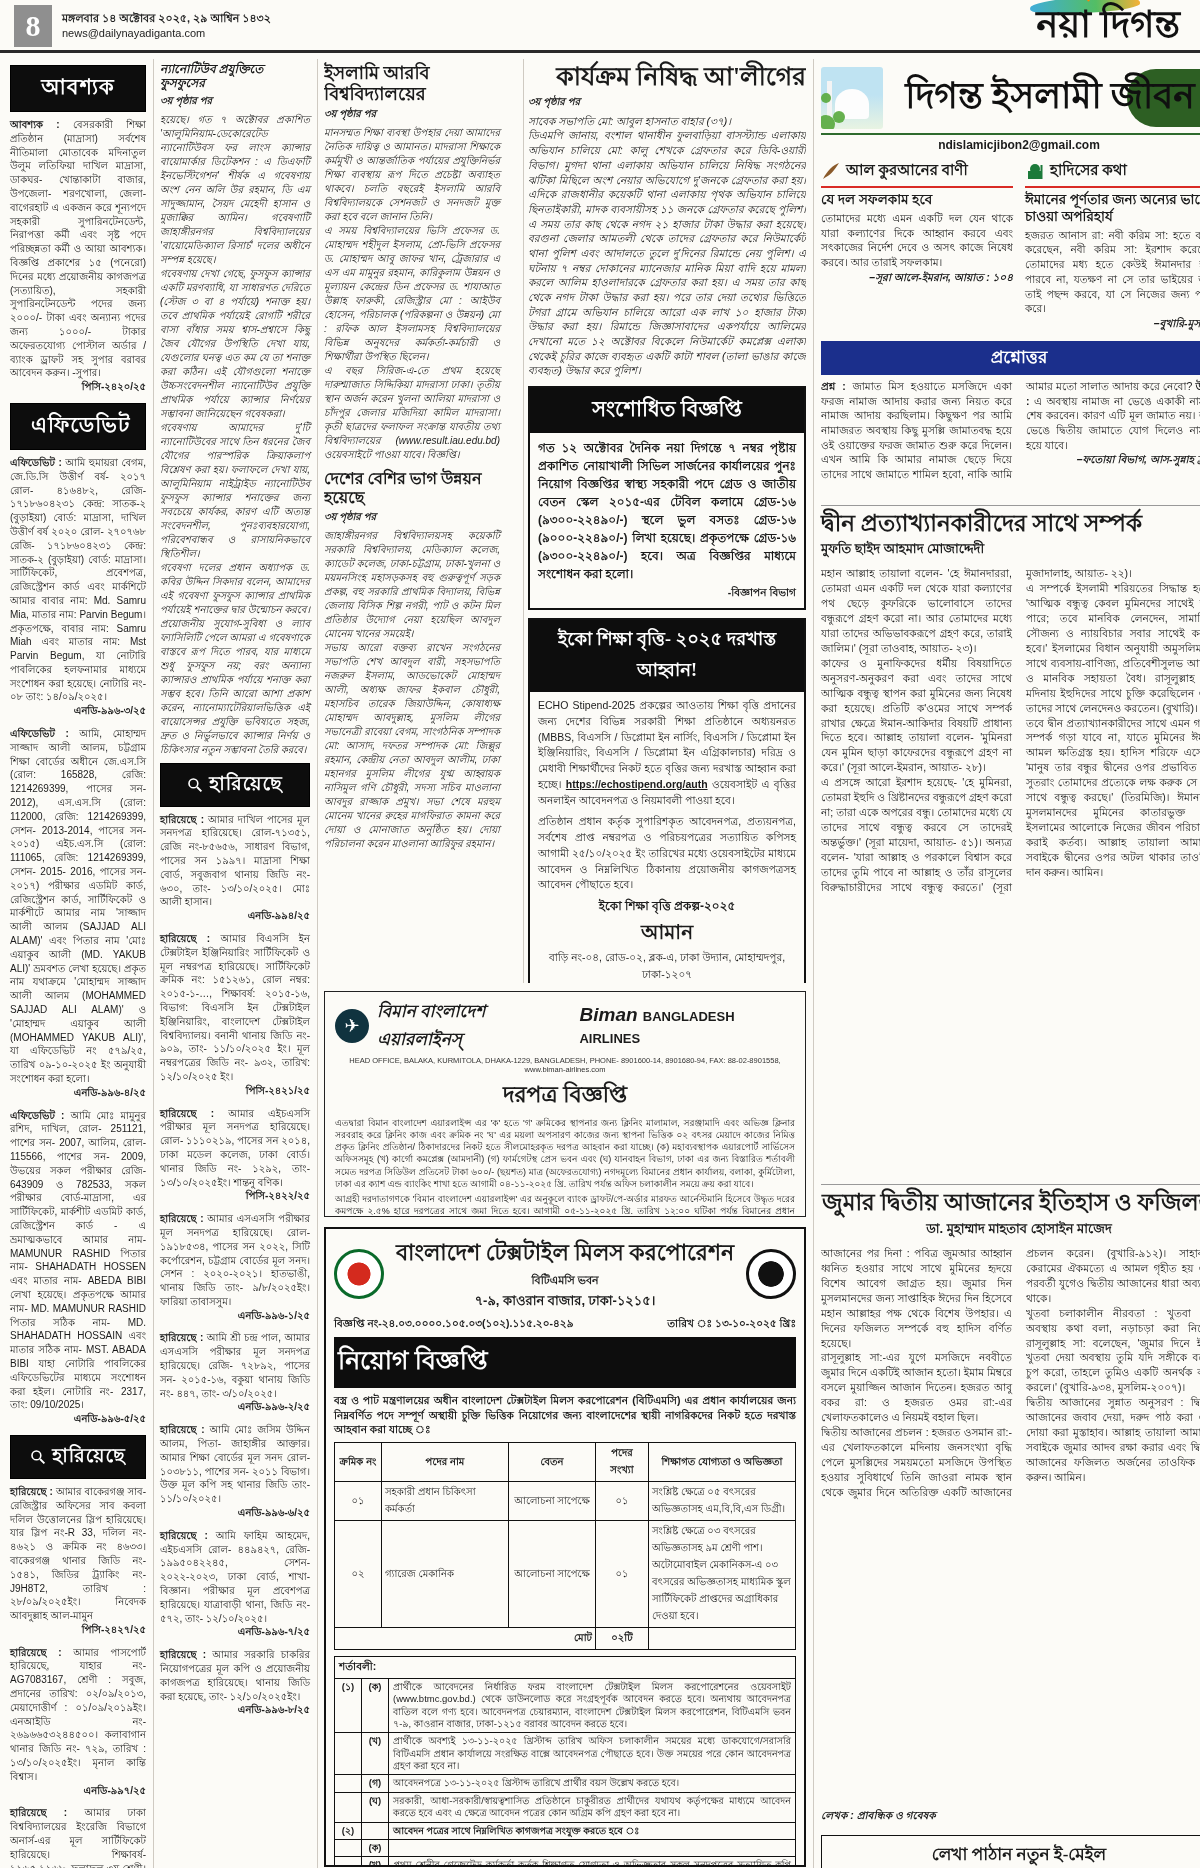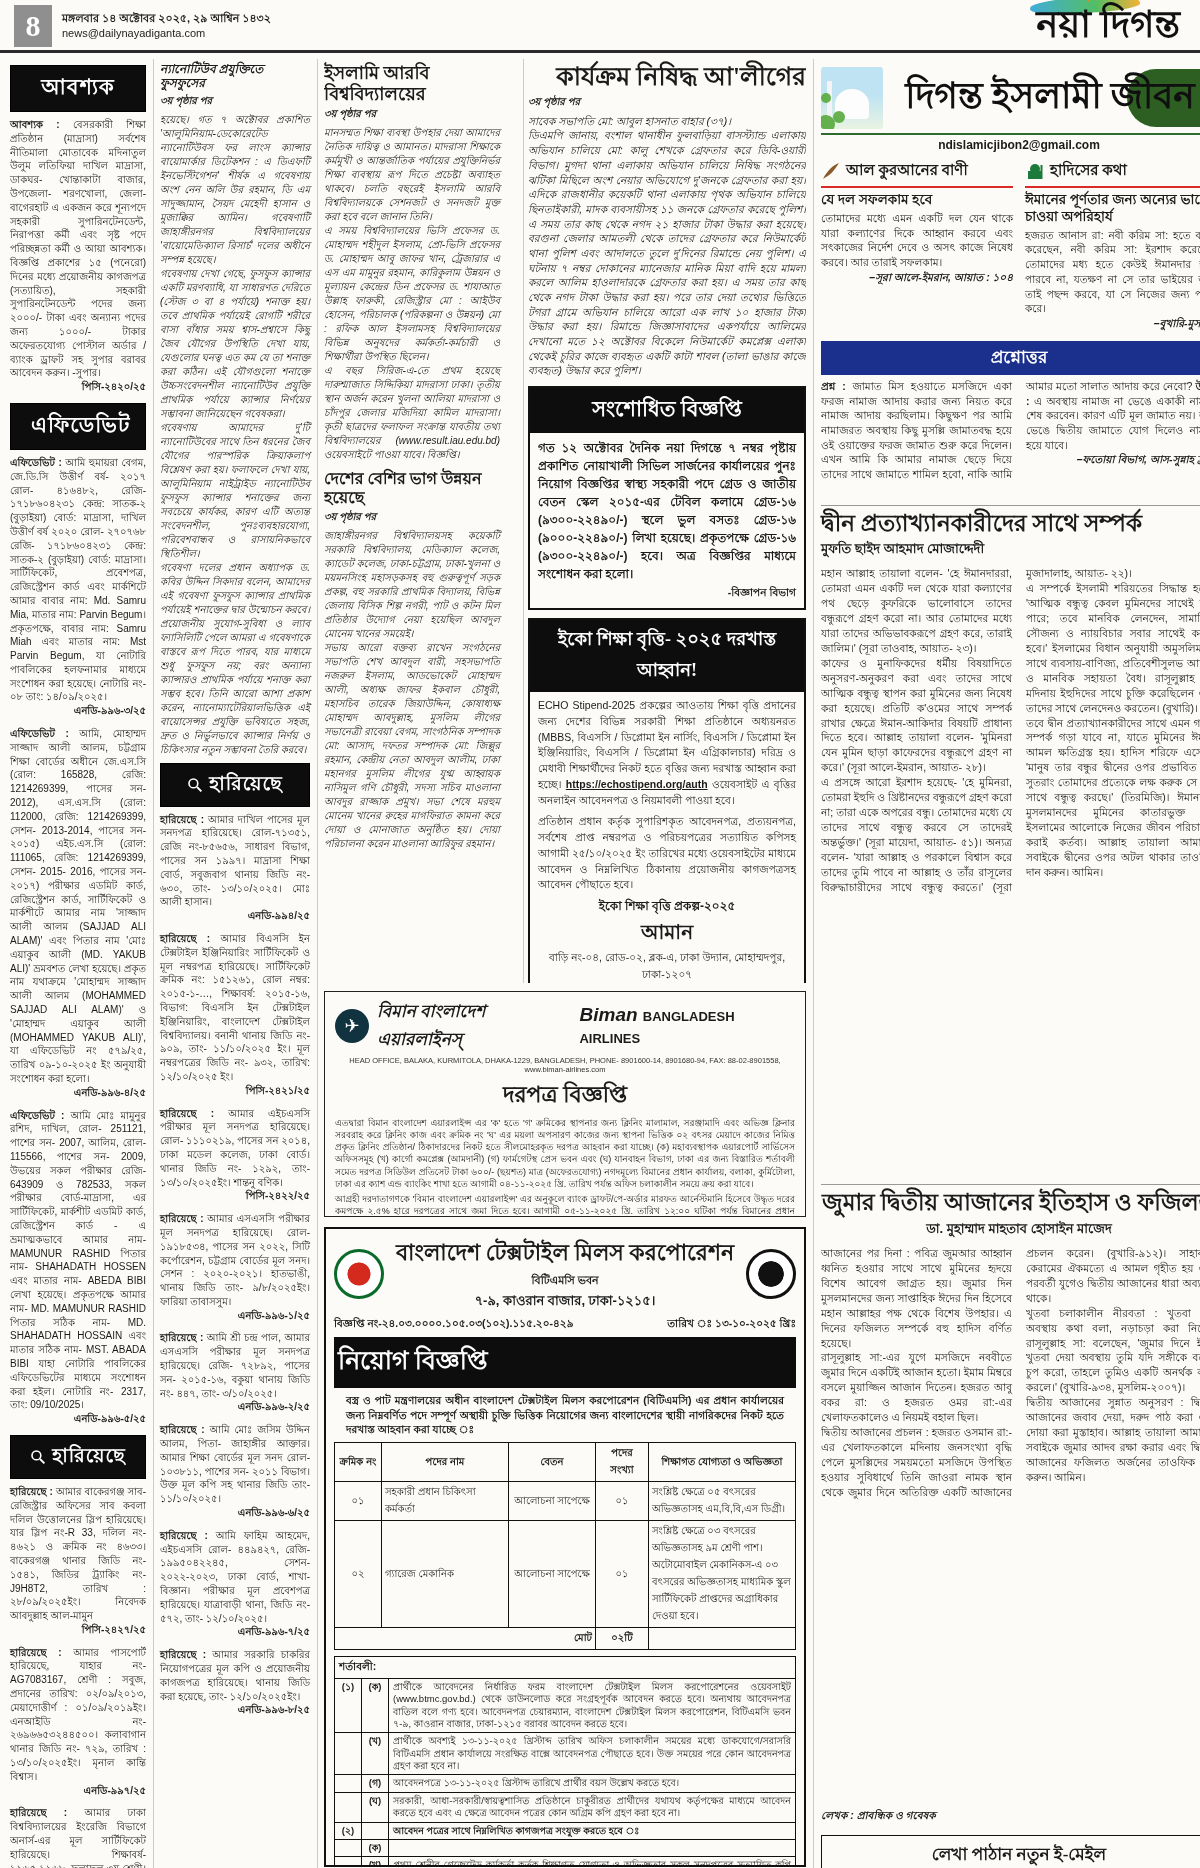--- a/index.html
+++ b/index.html
@@ -63,21 +63,21 @@
   .btmc .hd{display:flex;align-items:center;gap:6px;}
   .seal{width:44px;height:44px;border-radius:50%;flex:none;}
   .seal.l{border:3px solid #0a6a2a;background:radial-gradient(circle,#d42a1e 36%,#fff 38%);}
   .seal.r{border:3px solid #111;background:radial-gradient(circle,#111 40%,#fff 42%);}
   .btmc .org{flex:1;text-align:center;}
   .btmc .org .o1{font-size:22px;font-weight:bold;font-family:"Liberation Serif",serif;}
   .btmc .org .o2{font-size:11px;font-weight:bold;}
   .btmc .org .o3{font-size:13px;font-weight:bold;}
   .btmc .memo{display:flex;justify-content:space-between;font-size:10.5px;font-weight:bold;margin:4px 0;}
   .btmc .nhead{background:#0d0d0d;color:#fff;text-align:left;font-weight:bold;font-size:25px;padding:4px;font-family:"Liberation Serif",serif;}
-  .btmc .intro{font-size:10.5px;font-weight:bold;line-height:1.4;text-align:justify;margin:5px 12px;}
+  .btmc .intro{font-size:10.5px;font-weight:bold;line-height:1.4;text-align:justify;margin:5px 0;}
   table.btab{border-collapse:collapse;width:100%;font-size:10px;}
   table.btab th,table.btab td{border:1px solid #111;padding:2px 3px;vertical-align:middle;}
   table.btab th{font-weight:bold;text-align:center;}
   table.btab td.c{text-align:center;}
   .shortoboli{font-weight:bold;font-size:10.5px;border:1px solid #111;border-bottom:none;padding:2px 4px;margin-top:6px;}
   .conds{border:1px solid #111;}
   .crow{display:flex;border-bottom:1px solid #111;font-size:9.5px;line-height:1.3;}
   .crow:last-child{border-bottom:none;}
   .crow .cno{width:24px;flex:none;border-right:1px solid #111;text-align:center;padding:2px 1px;font-weight:bold;}
   .crow .csub{width:24px;flex:none;border-right:1px solid #111;text-align:center;padding:2px 1px;font-weight:bold;}

